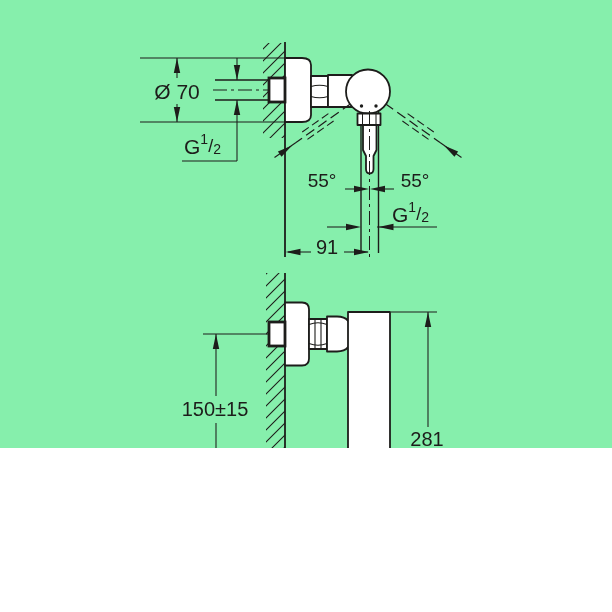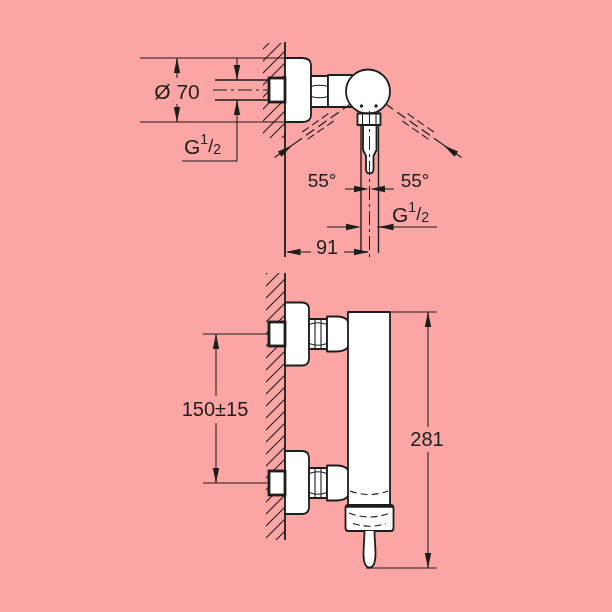--- a/index.html
+++ b/index.html
@@ -1,18 +1,18 @@
 <!DOCTYPE html>
 <html style="--line: #1d1d1b;"><head>
 <meta charset="utf-8">
 <style>
   :root { --line: #1d1d1b; }
   html,body { margin:0; padding:0; background:#fff; }
   .stage {
-    width:612px; height:612px; position:relative; background:#fca5a5;
+    width:612px; height:448px; position:relative; background:#86efac;
     font-family:"Liberation Sans", sans-serif; overflow:hidden;text-align:center;
   }
   svg { position:absolute; left:0; top:0; }
   .ln   { stroke:var(--line); stroke-width:1.8; fill:none; stroke-linejoin:round; }
   .lnw  { stroke:var(--line); stroke-width:1.8; fill:#fff; stroke-linejoin:round; }
   .bold { stroke:var(--line); stroke-width:2.8; fill:#fff; stroke-linejoin:miter; }
   .thin { stroke:var(--line); stroke-width:1.05; fill:none; }
   .med  { stroke:var(--line); stroke-width:1.4; fill:none; }
   .cl   { stroke:var(--line); stroke-width:1; fill:none; stroke-dasharray:14 4 3 4; }
   .dsh  { stroke:var(--line); stroke-width:1.2; fill:none; stroke-dasharray:10 5; }

